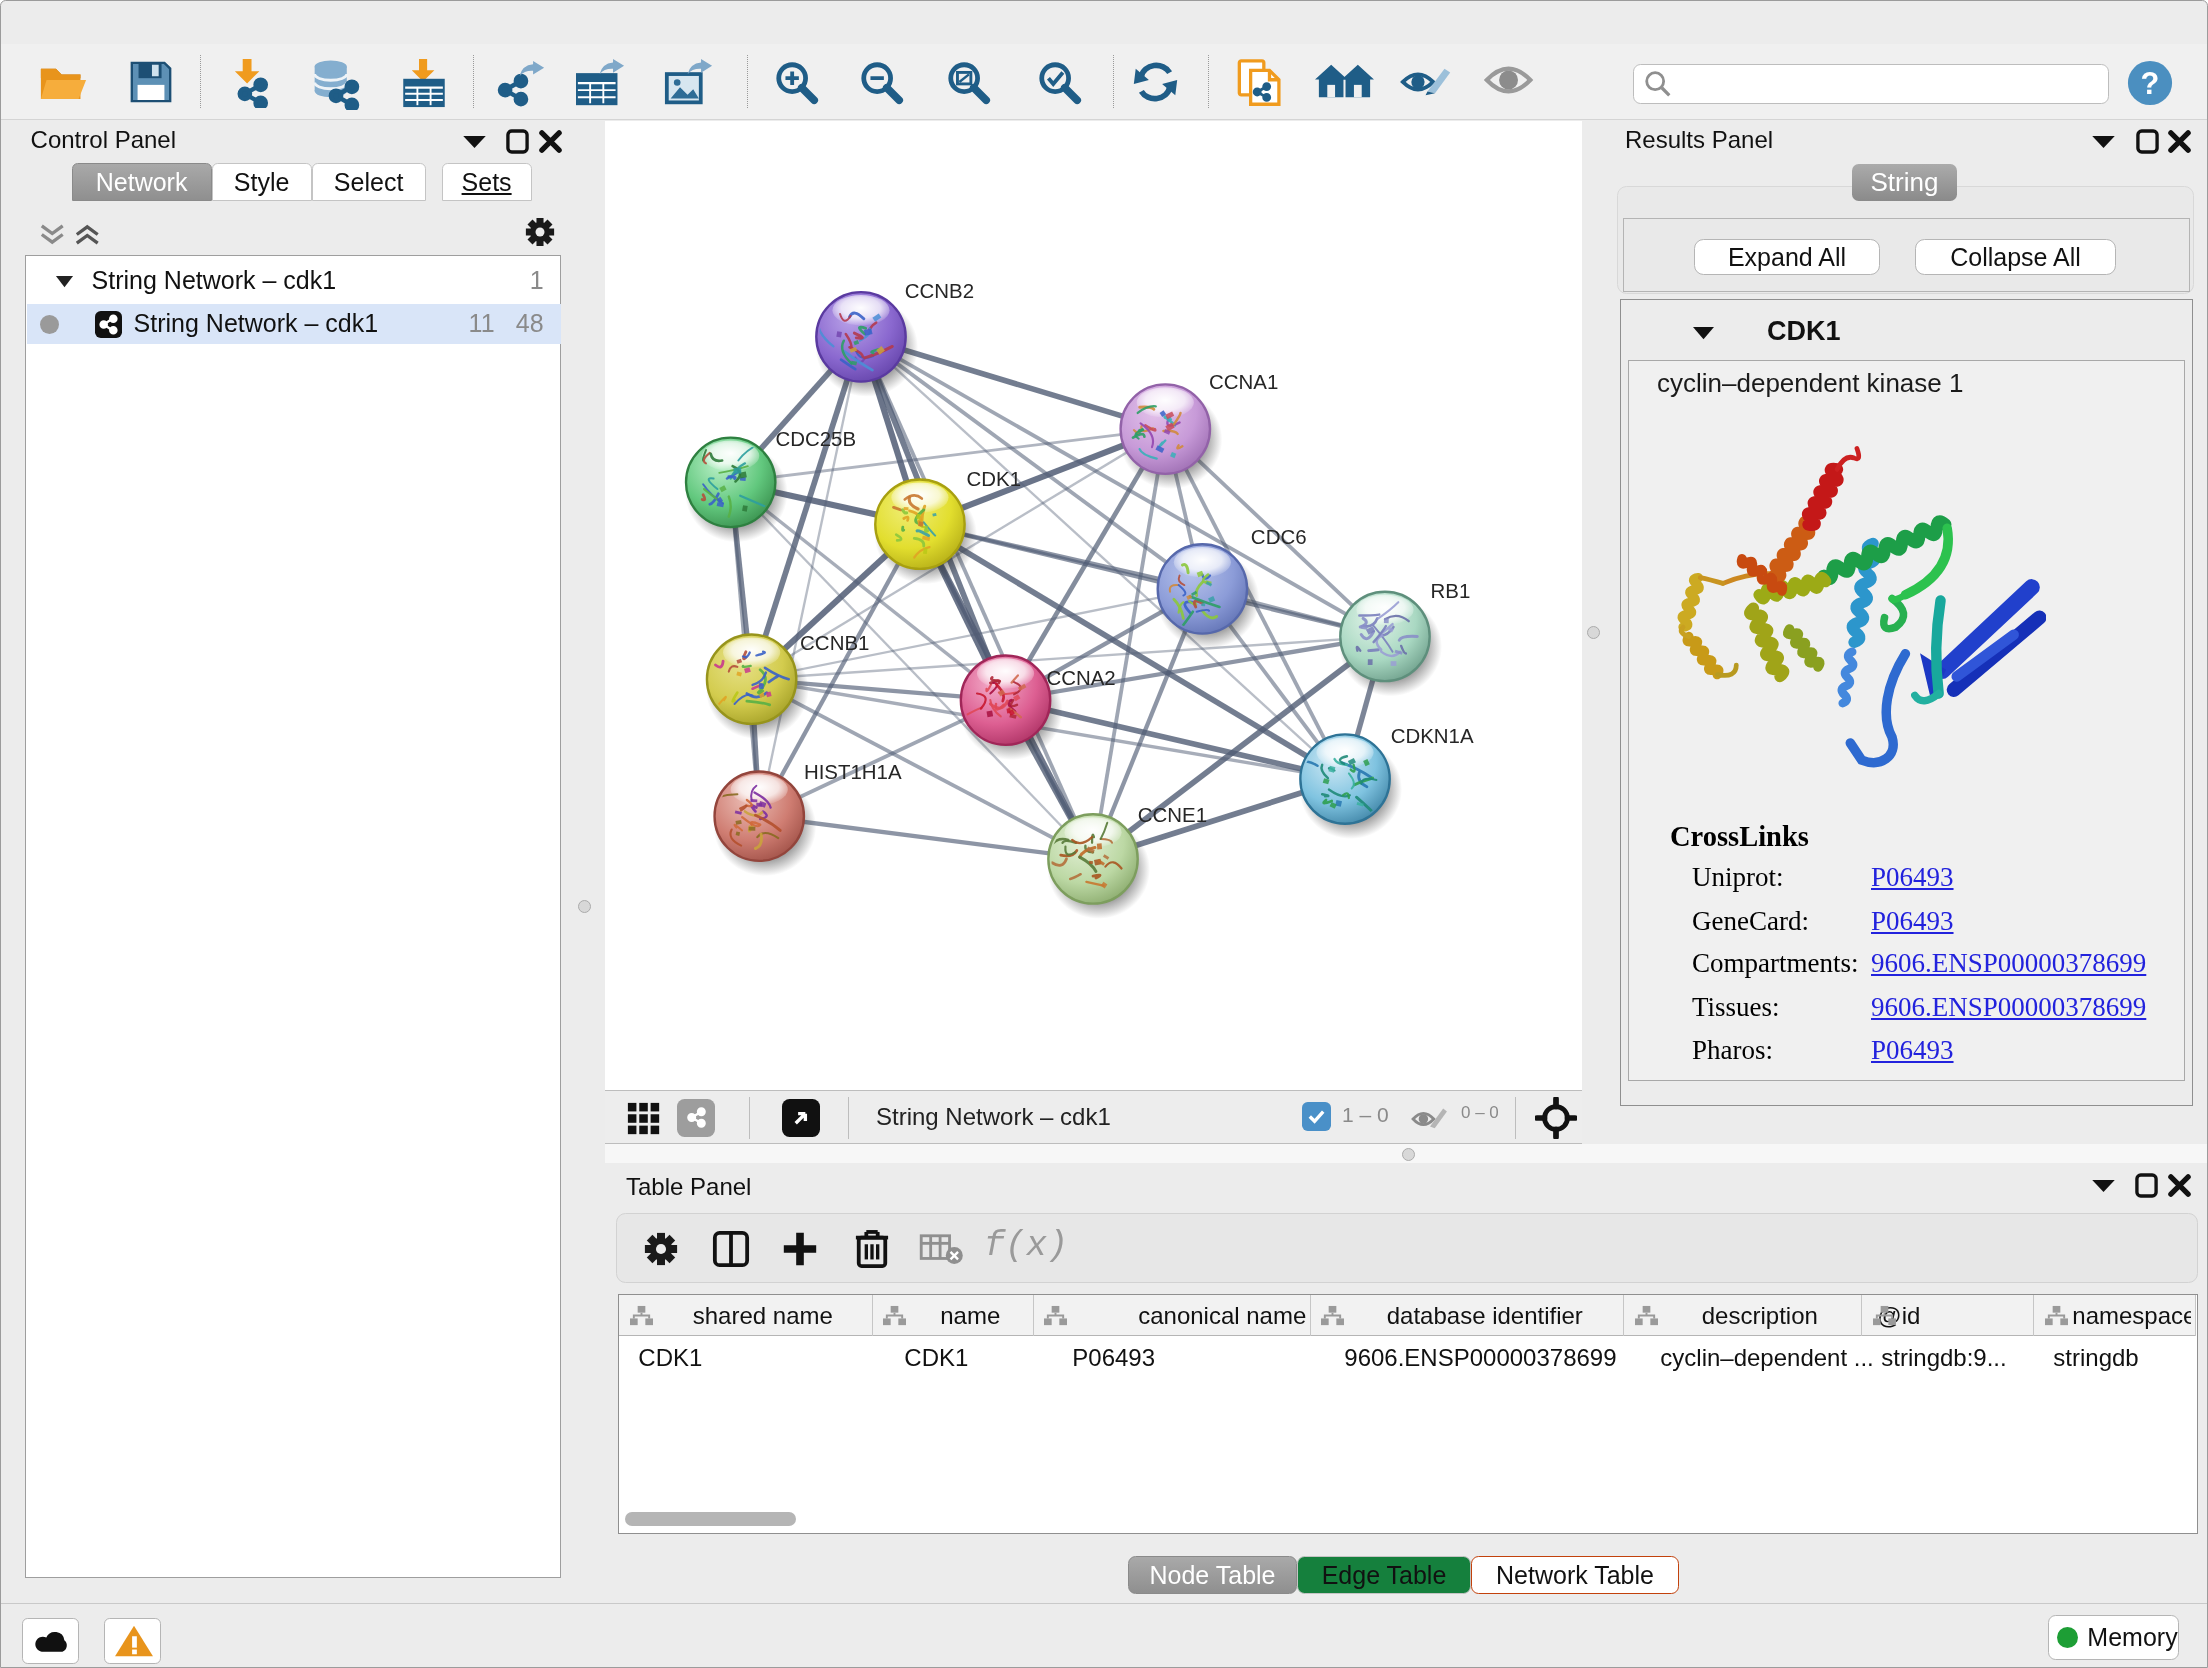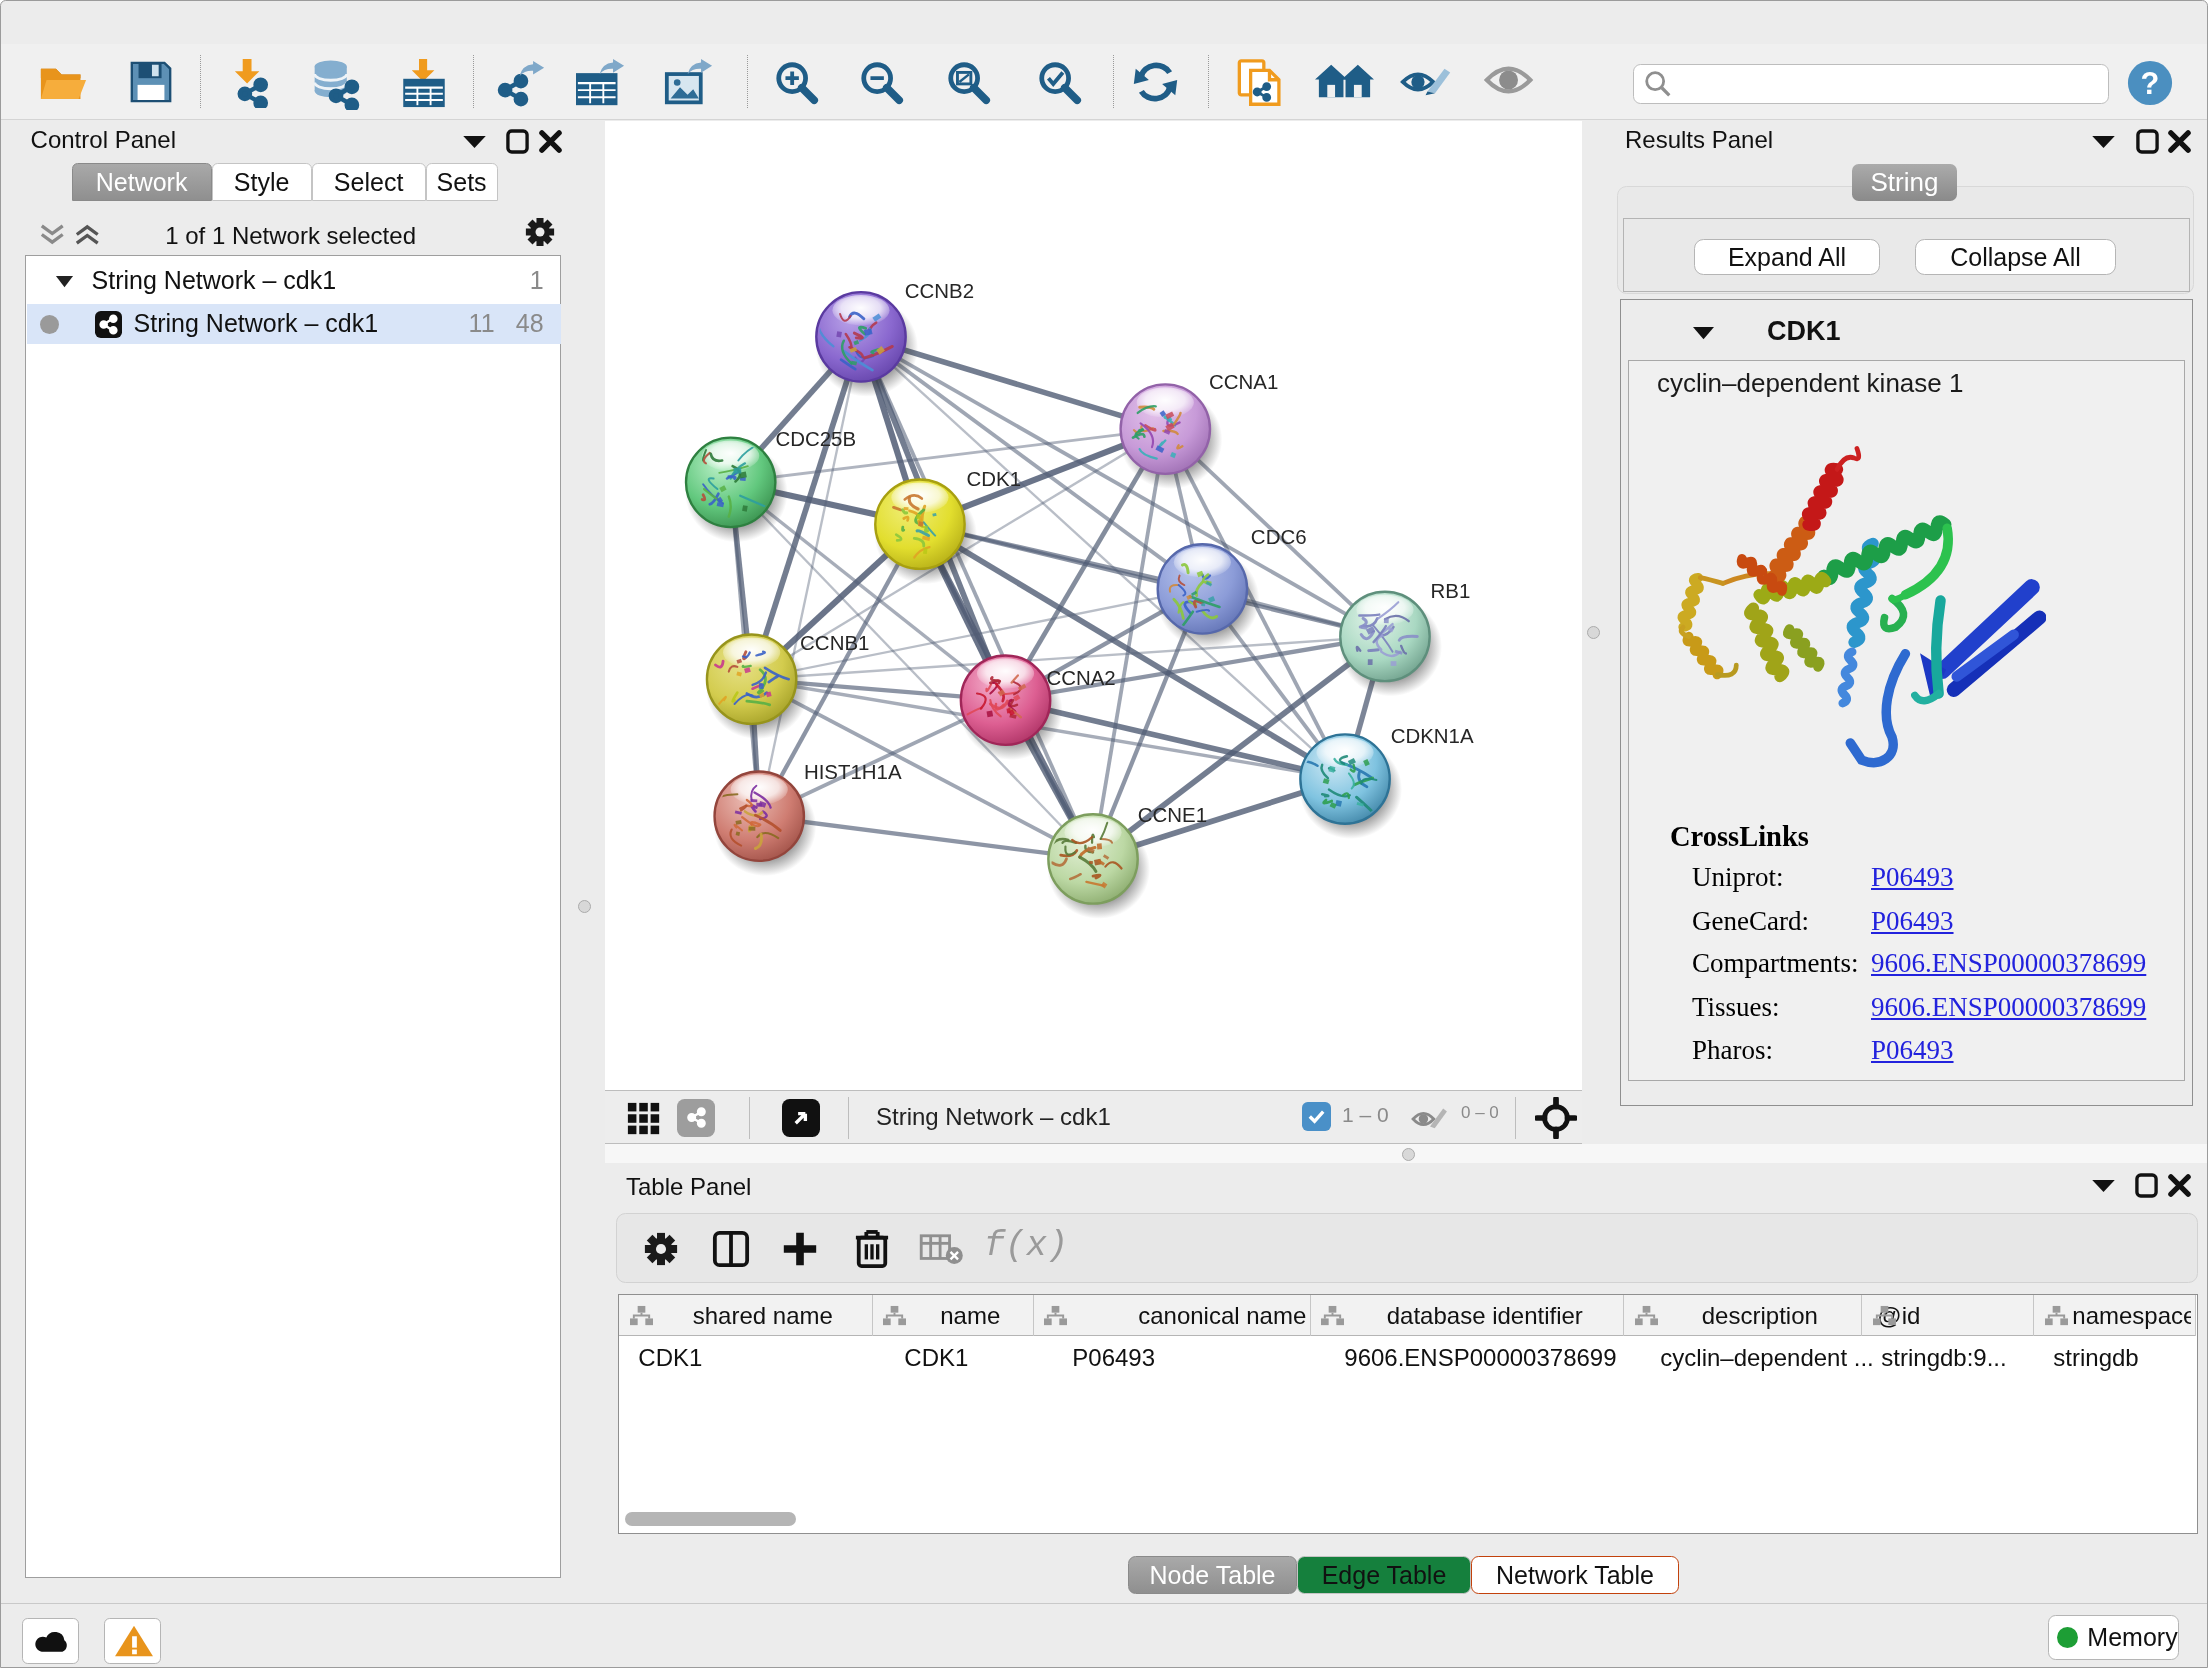--- a/index.html
+++ b/index.html
@@ -190,28 +190,27 @@
       </svg>
       <svg width="23" height="25" viewBox="0 0 24 26" style="position:absolute;left:496px;top:7.6px">
         <rect x="2" y="2" width="20" height="22" rx="4" fill="none" stroke="#111" stroke-width="3.5"></rect>
       </svg>
       <svg width="23" height="23" viewBox="0 0 24 24" style="position:absolute;left:529px;top:8.6px">
         <path d="M3 3 L21 21 M21 3 L3 21" stroke="#111" stroke-width="5.5" stroke-linecap="round"></path>
       </svg>
       <div class="tab" style="left:62px;width:140px;border-radius:5.7px 5.7px 0 0;background:linear-gradient(#a9a9a9,#8f8f8f);color:#fff;border-color:#8a8a8a;">Network</div>
       <div class="tab" style="left:202px;width:100px;border-radius:5.7px 5.7px 0 0;">Style</div>
       <div class="tab" style="left:302px;width:114px;border-radius:5.7px 5.7px 0 0;">Select</div>
-      <div class="tab" style="left:416px;width:72px;border-radius:5.7px 5.7px 0 0;">Sets</div>
+      <div class="tab" style="left:432px;width:90px;border-radius:5.7px 5.7px 0 0;text-decoration:underline;">Sets</div>
       <svg width="28.5" height="21" viewBox="0 0 30 22" style="position:absolute;left:28.5px;top:103px">
         <path d="M4 2 L15 10 L26 2 M4 11 L15 19 L26 11" fill="none" stroke="#8a8a8a" stroke-width="3.5"></path>
       </svg>
       <svg width="28.5" height="21" viewBox="0 0 30 22" style="position:absolute;left:63px;top:103px">
         <path d="M4 20 L15 12 L26 20 M4 11 L15 3 L26 11" fill="none" stroke="#555" stroke-width="3.5"></path>
       </svg>
-      <div style="position:absolute;left:0;top:101px;width:100%;text-align:center;font-size:24px;color:#111">1 of 1 Network selected</div>
       <svg width="32" height="32" viewBox="0 0 34 34" style="position:absolute;left:514px;top:95px">
         <line x1="17.0" y1="17.0" x2="32.0" y2="17.0" stroke="#1a1a1a" stroke-width="7.5"></line>
         <line x1="17.0" y1="17.0" x2="27.6" y2="27.6" stroke="#1a1a1a" stroke-width="7.5"></line>
         <line x1="17.0" y1="17.0" x2="17.0" y2="32.0" stroke="#1a1a1a" stroke-width="7.5"></line>
         <line x1="17.0" y1="17.0" x2="6.4" y2="27.6" stroke="#1a1a1a" stroke-width="7.5"></line>
         <line x1="17.0" y1="17.0" x2="2.0" y2="17.0" stroke="#1a1a1a" stroke-width="7.5"></line>
         <line x1="17.0" y1="17.0" x2="6.4" y2="6.4" stroke="#1a1a1a" stroke-width="7.5"></line>
         <line x1="17.0" y1="17.0" x2="17.0" y2="2.0" stroke="#1a1a1a" stroke-width="7.5"></line>
         <line x1="17.0" y1="17.0" x2="27.6" y2="6.4" stroke="#1a1a1a" stroke-width="7.5"></line>
         <circle cx="17.0" cy="17.0" r="10.54" fill="#1a1a1a"></circle>

